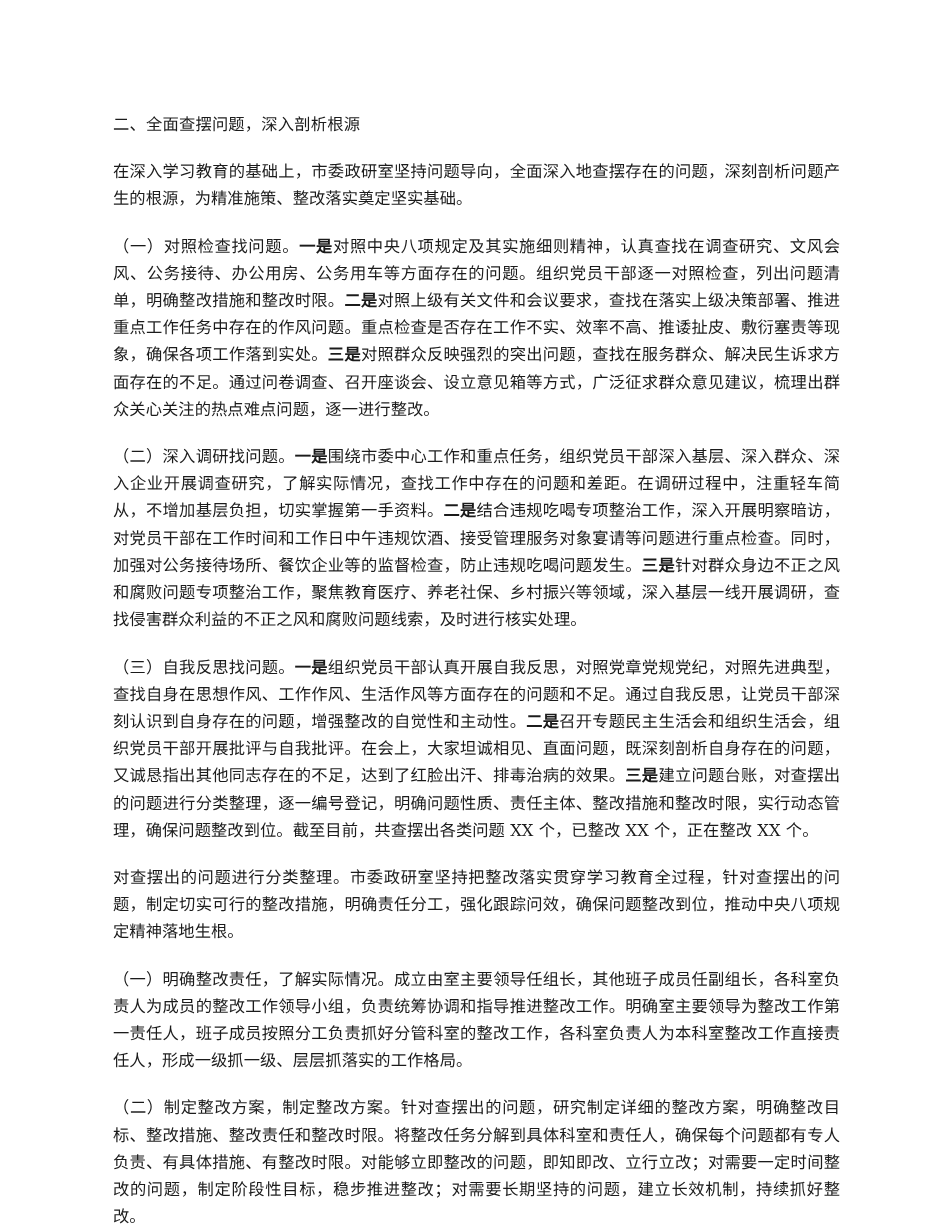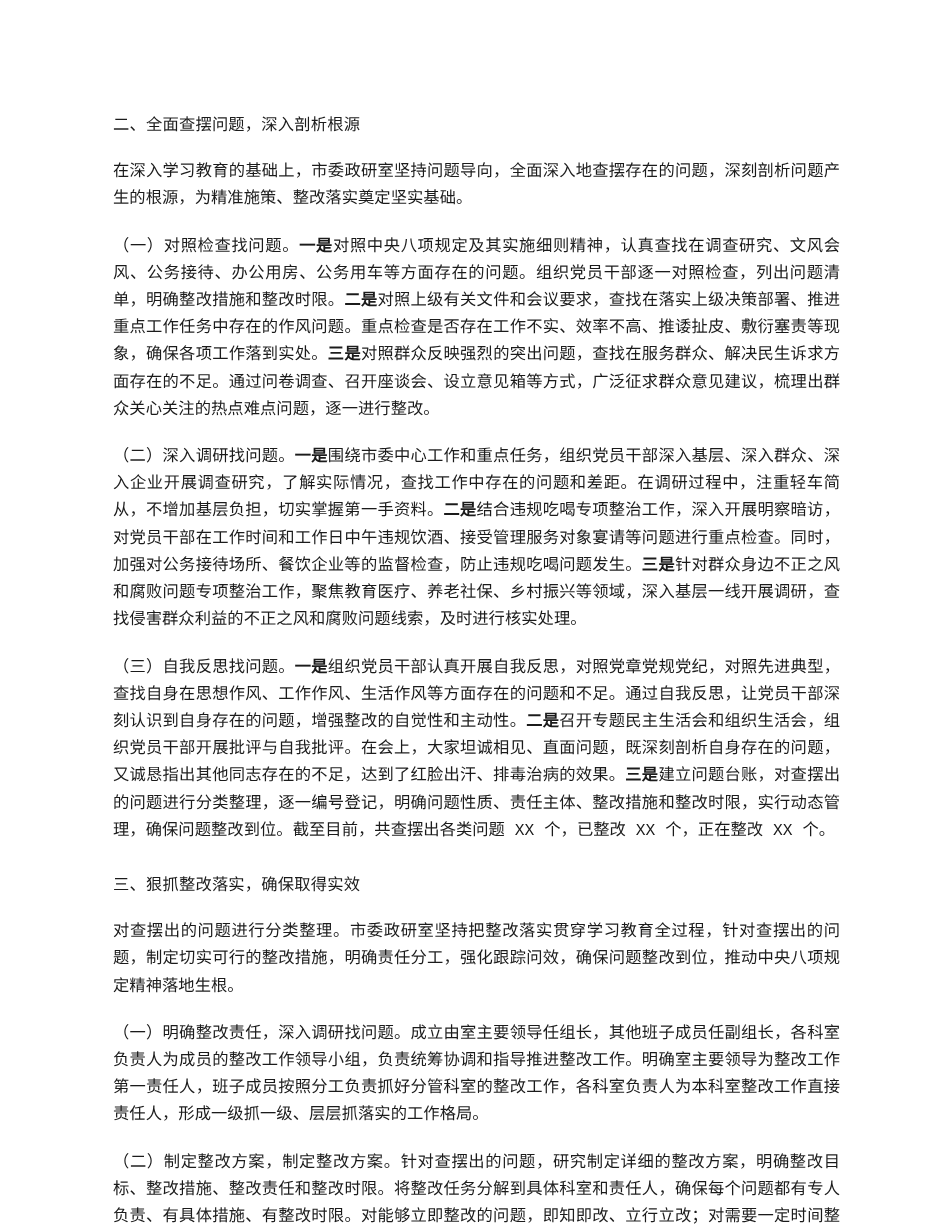--- a/index.html
+++ b/index.html
@@ -39,21 +39,20 @@
   }
   .para {
     font-size: 16.3px;
     line-height: 27.2px;
     letter-spacing: 0.05px;
     margin: 0 0 20px 0;
     text-align: justify;
     text-justify: inter-ideograph;
     color: #1b1b1b;
     word-break: break-all;
-    font-family: Liberation Mono, monospace;
   }
   .para:last-child {
     margin-bottom: 0;
   }
   .lead {
     font-weight: bold;
   }
   .para .seg {
     
   }
@@ -77,26 +76,25 @@
     </p>
 
     <p class="para">
       <span class="seg">（二）深入调研找问题。</span><span class="lead">一是</span><span class="seg">围绕市委中心工作和重点任务，组织党员干部深入基层、深入群众、深入企业开展调查研究，了解实际情况，查找工作中存在的问题和差距。在调研过程中，注重轻车简从，不增加基层负担，切实掌握第一手资料。</span><span class="lead">二是</span><span class="seg">结合违规吃喝专项整治工作，深入开展明察暗访，对党员干部在工作时间和工作日中午违规饮酒、接受管理服务对象宴请等问题进行重点检查。同时，加强对公务接待场所、餐饮企业等的监督检查，防止违规吃喝问题发生。</span><span class="lead">三是</span><span class="seg">针对群众身边不正之风和腐败问题专项整治工作，聚焦教育医疗、养老社保、乡村振兴等领域，深入基层一线开展调研，查找侵害群众利益的不正之风和腐败问题线索，及时进行核实处理。</span>
     </p>
 
     <p class="para">
       <span class="seg">（三）自我反思找问题。</span><span class="lead">一是</span><span class="seg">组织党员干部认真开展自我反思，对照党章党规党纪，对照先进典型，查找自身在思想作风、工作作风、生活作风等方面存在的问题和不足。通过自我反思，让党员干部深刻认识到自身存在的问题，增强整改的自觉性和主动性。</span><span class="lead">二是</span><span class="seg">召开专题民主生活会和组织生活会，组织党员干部开展批评与自我批评。在会上，大家坦诚相见、直面问题，既深刻剖析自身存在的问题，又诚恳指出其他同志存在的不足，达到了红脸出汗、排毒治病的效果。</span><span class="lead">三是</span><span class="seg">建立问题台账，对查摆出的问题进行分类整理，逐一编号登记，明确问题性质、责任主体、整改措施和整改时限，实行动态管理，确保问题整改到位。截至目前，共查摆出各类问题 XX 个，已整改 XX 个，正在整改 XX 个。</span>
     </p>
 
-    <h2 class="section-heading section-gap">三、狠抓整改落实，确保取得实效</h2>
 
     <p class="para">对查摆出的问题进行分类整理。市委政研室坚持把整改落实贯穿学习教育全过程，针对查摆出的问题，制定切实可行的整改措施，明确责任分工，强化跟踪问效，确保问题整改到位，推动中央八项规定精神落地生根。</p>
 
     <p class="para">
-      <span class="seg">（一）明确整改责任，深入调研找问题。</span><span class="seg">成立由室主要领导任组长，其他班子成员任副组长，各科室负责人为成员的整改工作领导小组，负责统筹协调和指导推进整改工作。明确室主要领导为整改工作第一责任人，班子成员按照分工负责抓好分管科室的整改工作，各科室负责人为本科室整改工作直接责任人，形成一级抓一级、层层抓落实的工作格局。</span>
+      <span class="seg">（一）明确整改责任，了解实际情况。</span><span class="seg">成立由室主要领导任组长，其他班子成员任副组长，各科室负责人为成员的整改工作领导小组，负责统筹协调和指导推进整改工作。明确室主要领导为整改工作第一责任人，班子成员按照分工负责抓好分管科室的整改工作，各科室负责人为本科室整改工作直接责任人，形成一级抓一级、层层抓落实的工作格局。</span>
     </p>
 
     <p class="para">
       <span class="seg">（二）制定整改方案，制定整改方案。</span><span class="seg">针对查摆出的问题，研究制定详细的整改方案，明确整改目标、整改措施、整改责任和整改时限。将整改任务分解到具体科室和责任人，确保每个问题都有专人负责、有具体措施、有整改时限。对能够立即整改的问题，即知即改、立行立改；对需要一定时间整改的问题，制定阶段性目标，稳步推进整改；对需要长期坚持的问题，建立长效机制，持续抓好整改。</span>
     </p>
 
   </div>
 </div>
 
 </body></html>

